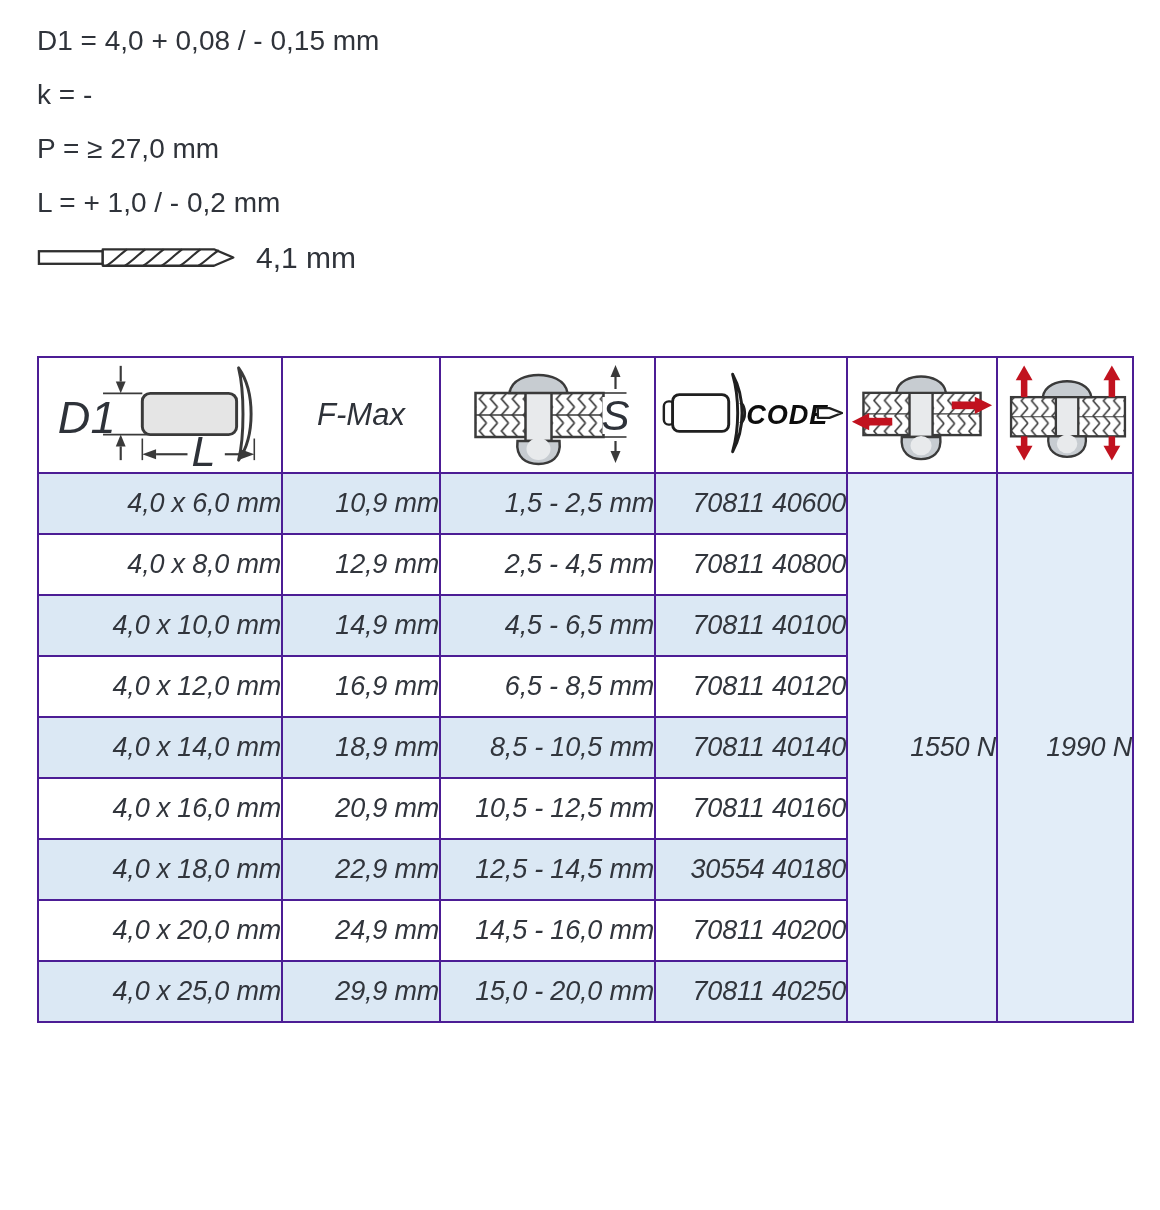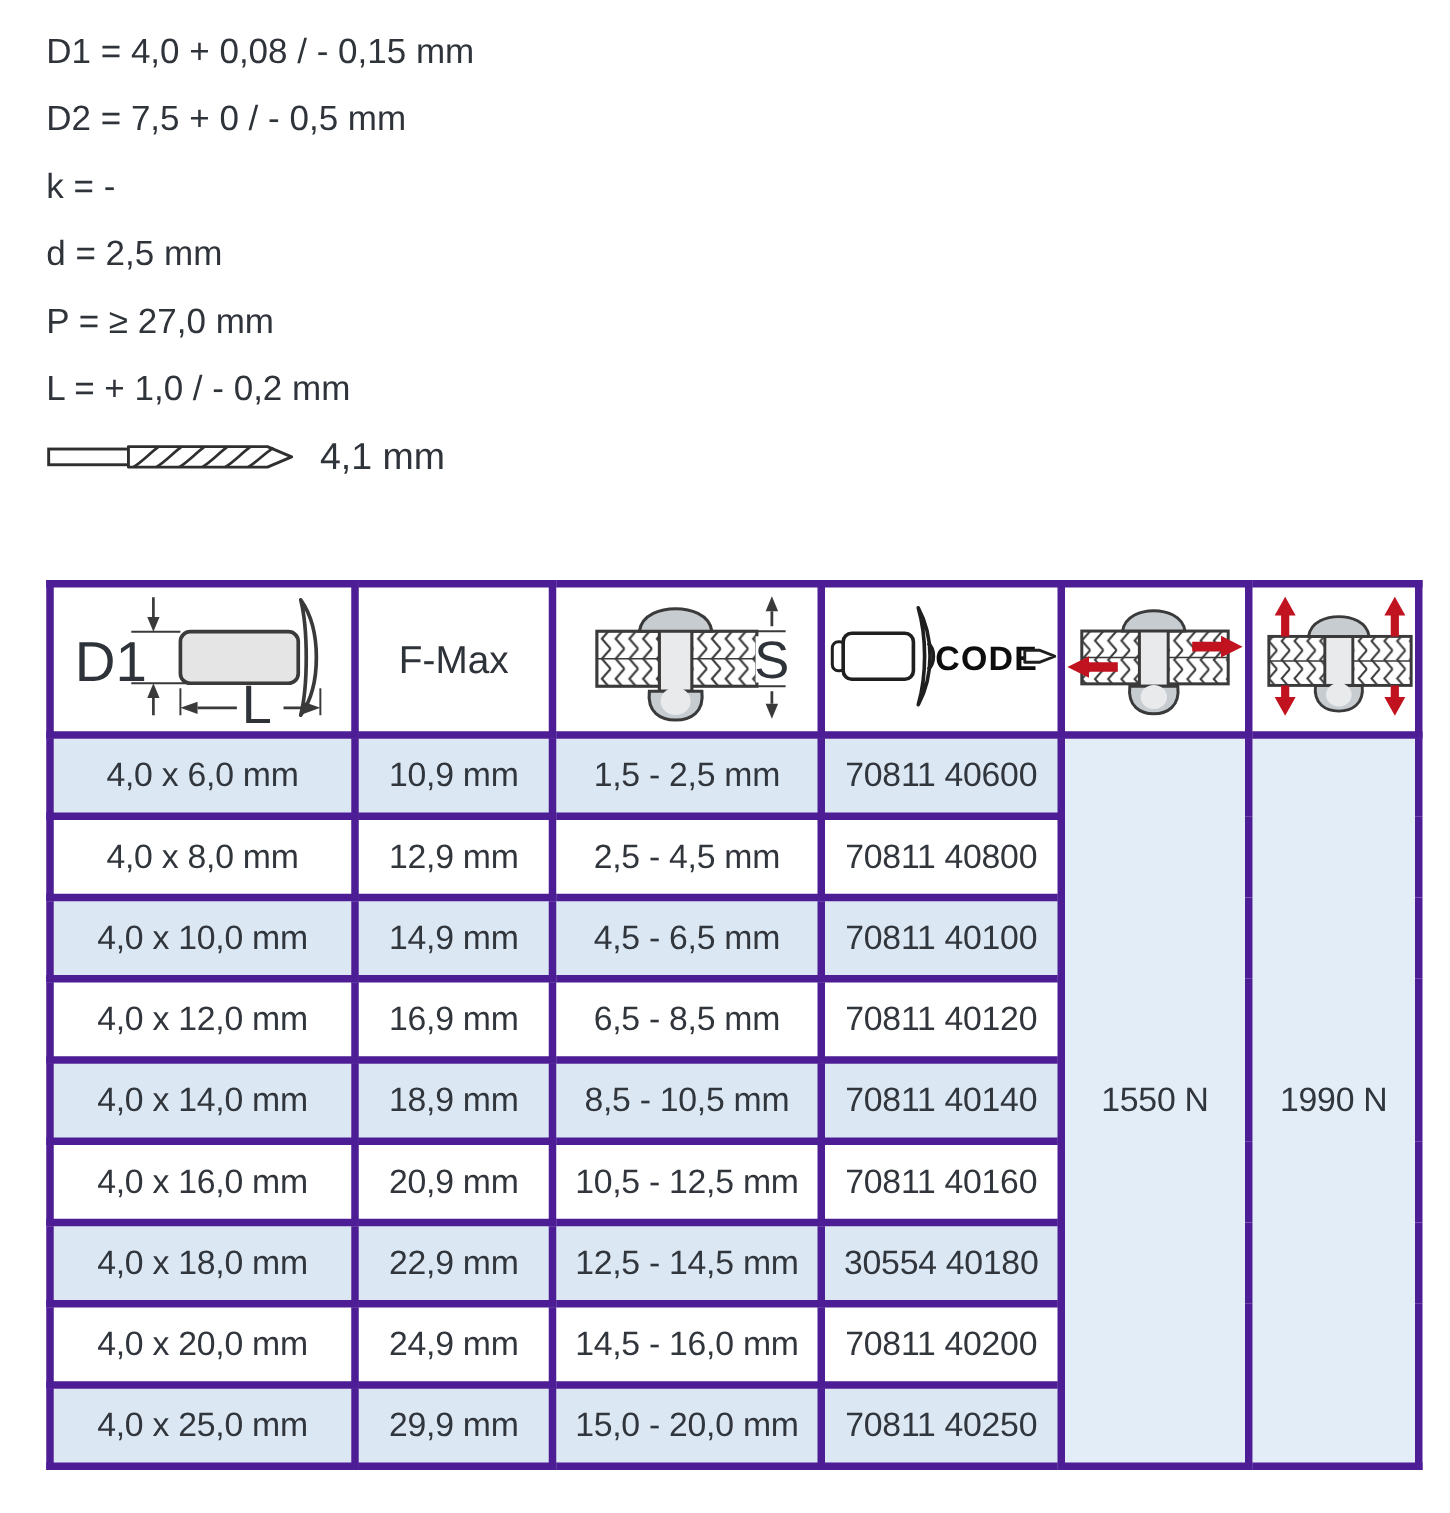--- a/index.html
+++ b/index.html
@@ -13,41 +13,39 @@
   .spec-line{font-size:28px;line-height:54px;color:#2f333a;white-space:pre;}
   .drill-row{display:flex;align-items:center;gap:14px;margin-top:8px;height:40px;}
   .drill-size{font-size:30px;color:#2f333a;}
   svg text{font-family:"Liberation Sans", sans-serif;}
 
   table.riv{
     border-collapse:collapse;table-layout:fixed;
     margin:78px 0 0 0;width:1095px;
   }
   table.riv th, table.riv td{
-    border:6px solid #4c1d95;text-align:center;vertical-align:middle;
-    padding:0;overflow:hidden;
+    border:2px solid #4c1d95;text-align:center;vertical-align:middle;
+    padding:0;overflow:hidden;font-style:italic;
   }
   table.riv th{height:114px;background:#ffffff;font-weight:normal;}
-  table.riv td{height:59px;font-size:27px;letter-spacing:-0.2px;color:#31353c;background:#ffffff;}
+  table.riv td{height:59px;font-size:27px;letter-spacing:-0.2px;color:#31353c;background:#ffffff;text-align:right;}
   tr.alt td{background:#dbe8f4;}
   td.spanCell{background:#e2edf8 !important;font-size:28px;}
   .fmax-label{font-size:31px;font-weight:500;color:#2e3239;}
   .c1{width:244px}.c2{width:158px}.c3{width:215px}.c4{width:192px}.c5{width:150px}.c6{width:136px}
 </style>
 </head>
 <body>
 
 <div class="sheet">
 
 
   <div>
     <div class="spec-line">D1 = 4,0 + 0,08 / - 0,15 mm</div>
-    <div class="spec-line">D2 = 7,5 + 0 / - 0,5 mm</div>
     <div class="spec-line">k = -</div>
-    <div class="spec-line">d = 2,5 mm</div>
     <div class="spec-line">P = ≥ 27,0 mm</div>
     <div class="spec-line">L = + 1,0 / - 0,2 mm</div>
   </div>
 
   <div class="drill-row">
     <svg width="205" height="36" viewBox="0 0 212 36">
       <rect x="2" y="11" width="66" height="13" fill="#ffffff" stroke="#2f2f2f" stroke-width="2.4"></rect>
       <path d="M68,9 H183 L203,17.5 L183,26 H68 Z" fill="#ffffff" stroke="#2f2f2f" stroke-width="2.4" stroke-linejoin="round"></path>
       <path d="M72,26 C80,21 85,15 93,9" fill="none" stroke="#2f2f2f" stroke-width="2.2"></path>
       <path d="M91,26 C99,21 104,15 112,9" fill="none" stroke="#2f2f2f" stroke-width="2.2"></path>

